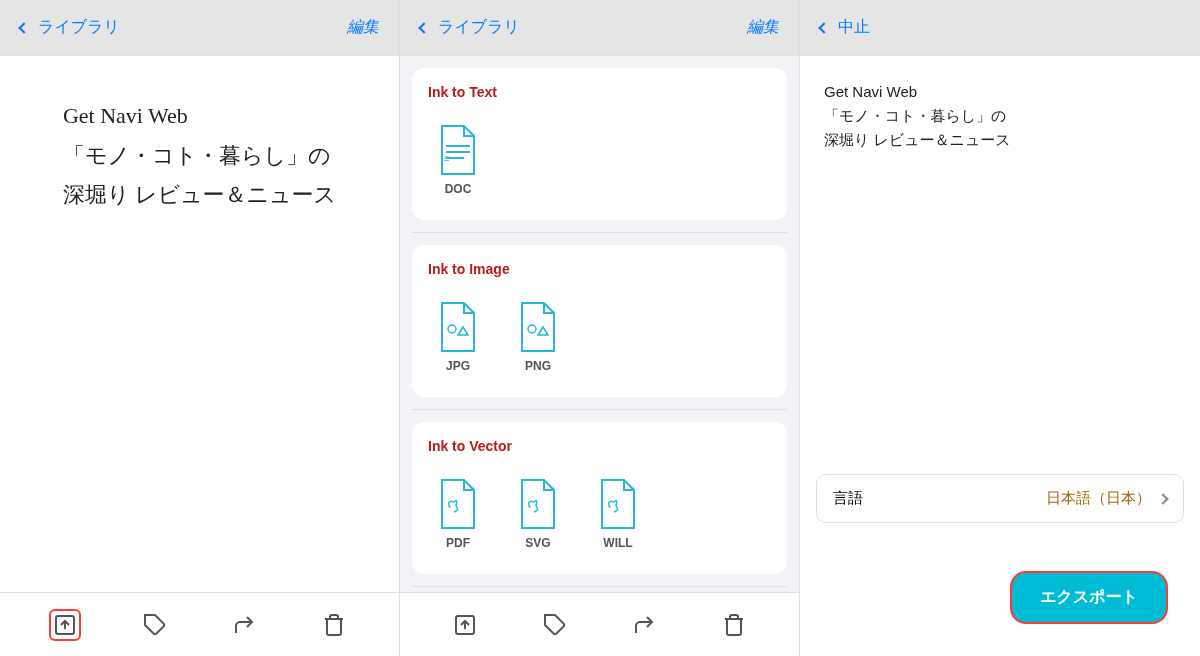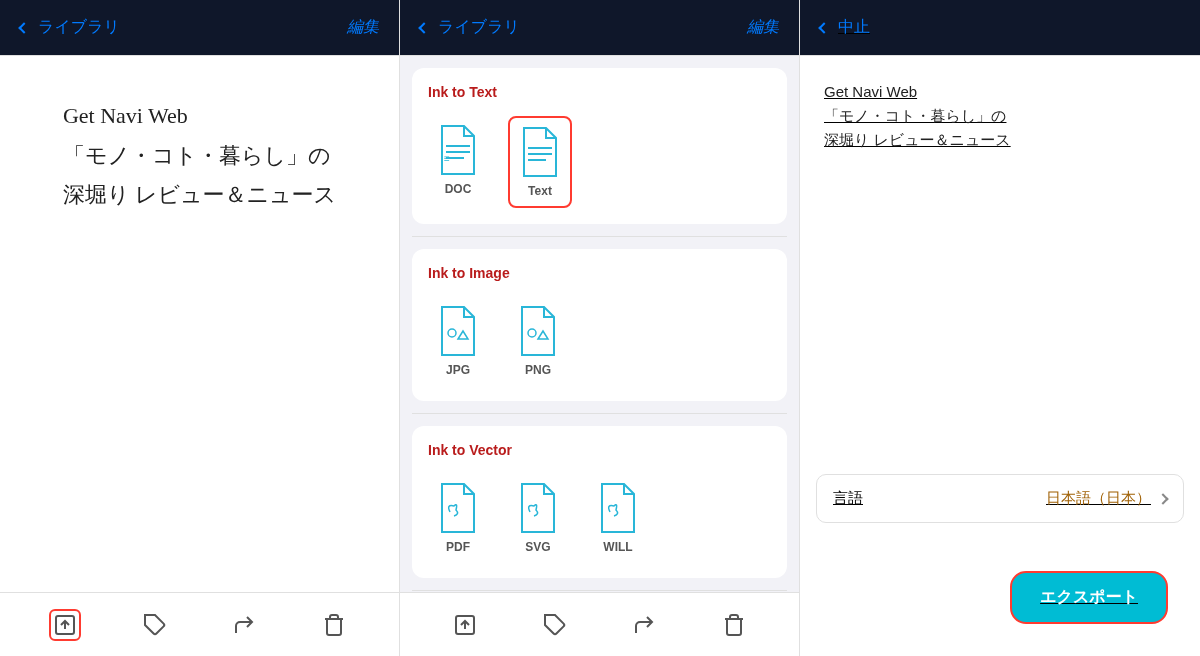--- a/index.html
+++ b/index.html
@@ -28,30 +28,29 @@
     
     .panel-middle {
       width: 400px;
       border-right: 1px solid #e0e0e0;
       background: #f2f2f7;
     }
 
     
     .panel-right {
       width: 400px;
-      text-decoration: underline;
     }
 
     
     .panel-header {
       display: flex;
       align-items: center;
       justify-content: space-between;
       padding: 16px 20px;
-      background: #0f172a;
+      background: #e5e5e5;
       border-bottom: 1px solid #e0e0e0;
       height: 56px;
     }
 
     .header-back {
       display: flex;
       align-items: center;
       gap: 6px;
       color: #007aff;
       font-size: 16px;
@@ -310,30 +309,20 @@
             <path d="M6 2h22l10 10v38H6V2z" fill="none" stroke="#29b6d8" stroke-width="2"></path>
             <path d="M28 2v10h10" fill="none" stroke="#29b6d8" stroke-width="2"></path>
             <text x="8" y="38" font-size="10" fill="#29b6d8" font-family="sans-serif">≡</text>
             <line x1="10" y1="22" x2="34" y2="22" stroke="#29b6d8" stroke-width="2"></line>
             <line x1="10" y1="28" x2="34" y2="28" stroke="#29b6d8" stroke-width="2"></line>
             <line x1="10" y1="34" x2="28" y2="34" stroke="#29b6d8" stroke-width="2"></line>
           </svg>
           <span class="format-label">DOC</span>
         </div>
 
-        <div class="format-item selected">
-          <svg width="44" height="52" viewBox="0 0 44 52">
-            <path d="M6 2h22l10 10v38H6V2z" fill="none" stroke="#29b6d8" stroke-width="2"></path>
-            <path d="M28 2v10h10" fill="none" stroke="#29b6d8" stroke-width="2"></path>
-            <line x1="10" y1="22" x2="34" y2="22" stroke="#29b6d8" stroke-width="2"></line>
-            <line x1="10" y1="28" x2="34" y2="28" stroke="#29b6d8" stroke-width="2"></line>
-            <line x1="10" y1="34" x2="28" y2="34" stroke="#29b6d8" stroke-width="2"></line>
-          </svg>
-          <span class="format-label">Text</span>
-        </div>
       </div>
     </div>
 
     <div class="section-divider"></div>
 
     <div class="export-section">
       <div class="section-title">Ink to Image</div>
       <div class="format-grid">
 
         <div class="format-item">

